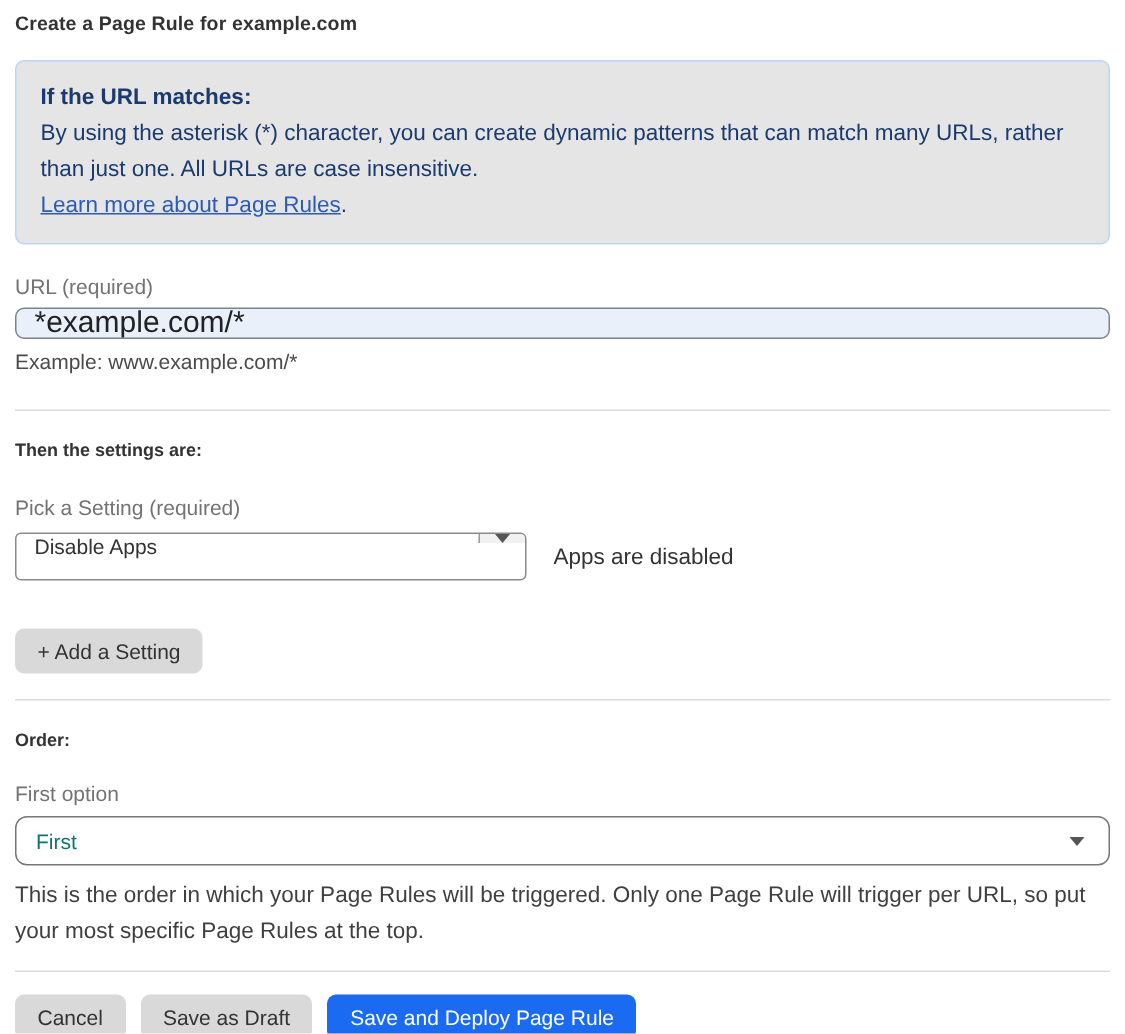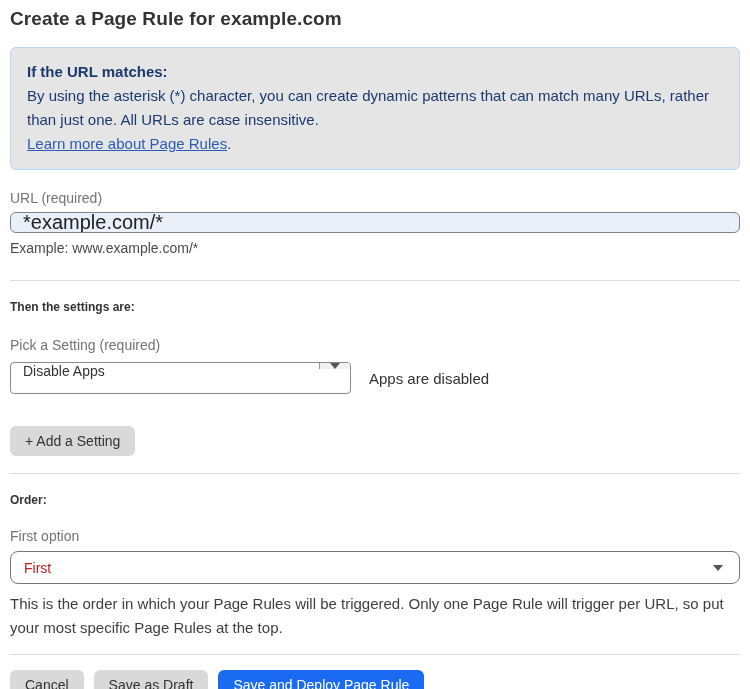--- a/index.html
+++ b/index.html
@@ -7,21 +7,21 @@
   body {
     width: 750px;
     height: 689px;
     font-family: "Liberation Sans", sans-serif;
     color: #333333;
     overflow: hidden;
   }
   .container { padding: 8px 10px 0 10px; }
 
   .page-title {
-    font-size: 19px;
+    font-size: 13px;
     font-weight: bold;
     color: #333333;
     letter-spacing: 0.1px;
   }
 
   .info-box {
     margin-top: 17px;
     background: #e5e5e5;
     border: 1px solid #b9d7f3;
     border-radius: 6px;
@@ -149,21 +149,21 @@
     height: 33px;
     border: 1px solid #777777;
     border-radius: 8px;
     background: #ffffff;
     display: flex;
     align-items: center;
     justify-content: space-between;
     padding: 0 16px 0 13px;
     cursor: pointer;
   }
-  .order-select .select-text { font-size: 14px; color: #b91c1c; }
+  .order-select .select-text { font-size: 14px; color: #0f766e; }
 
   .order-helper {
     margin-top: 8px;
     font-size: 15px;
     line-height: 24px;
     color: #3f3f3f;
     width: 730px;
   }
 
   .footer-buttons {

